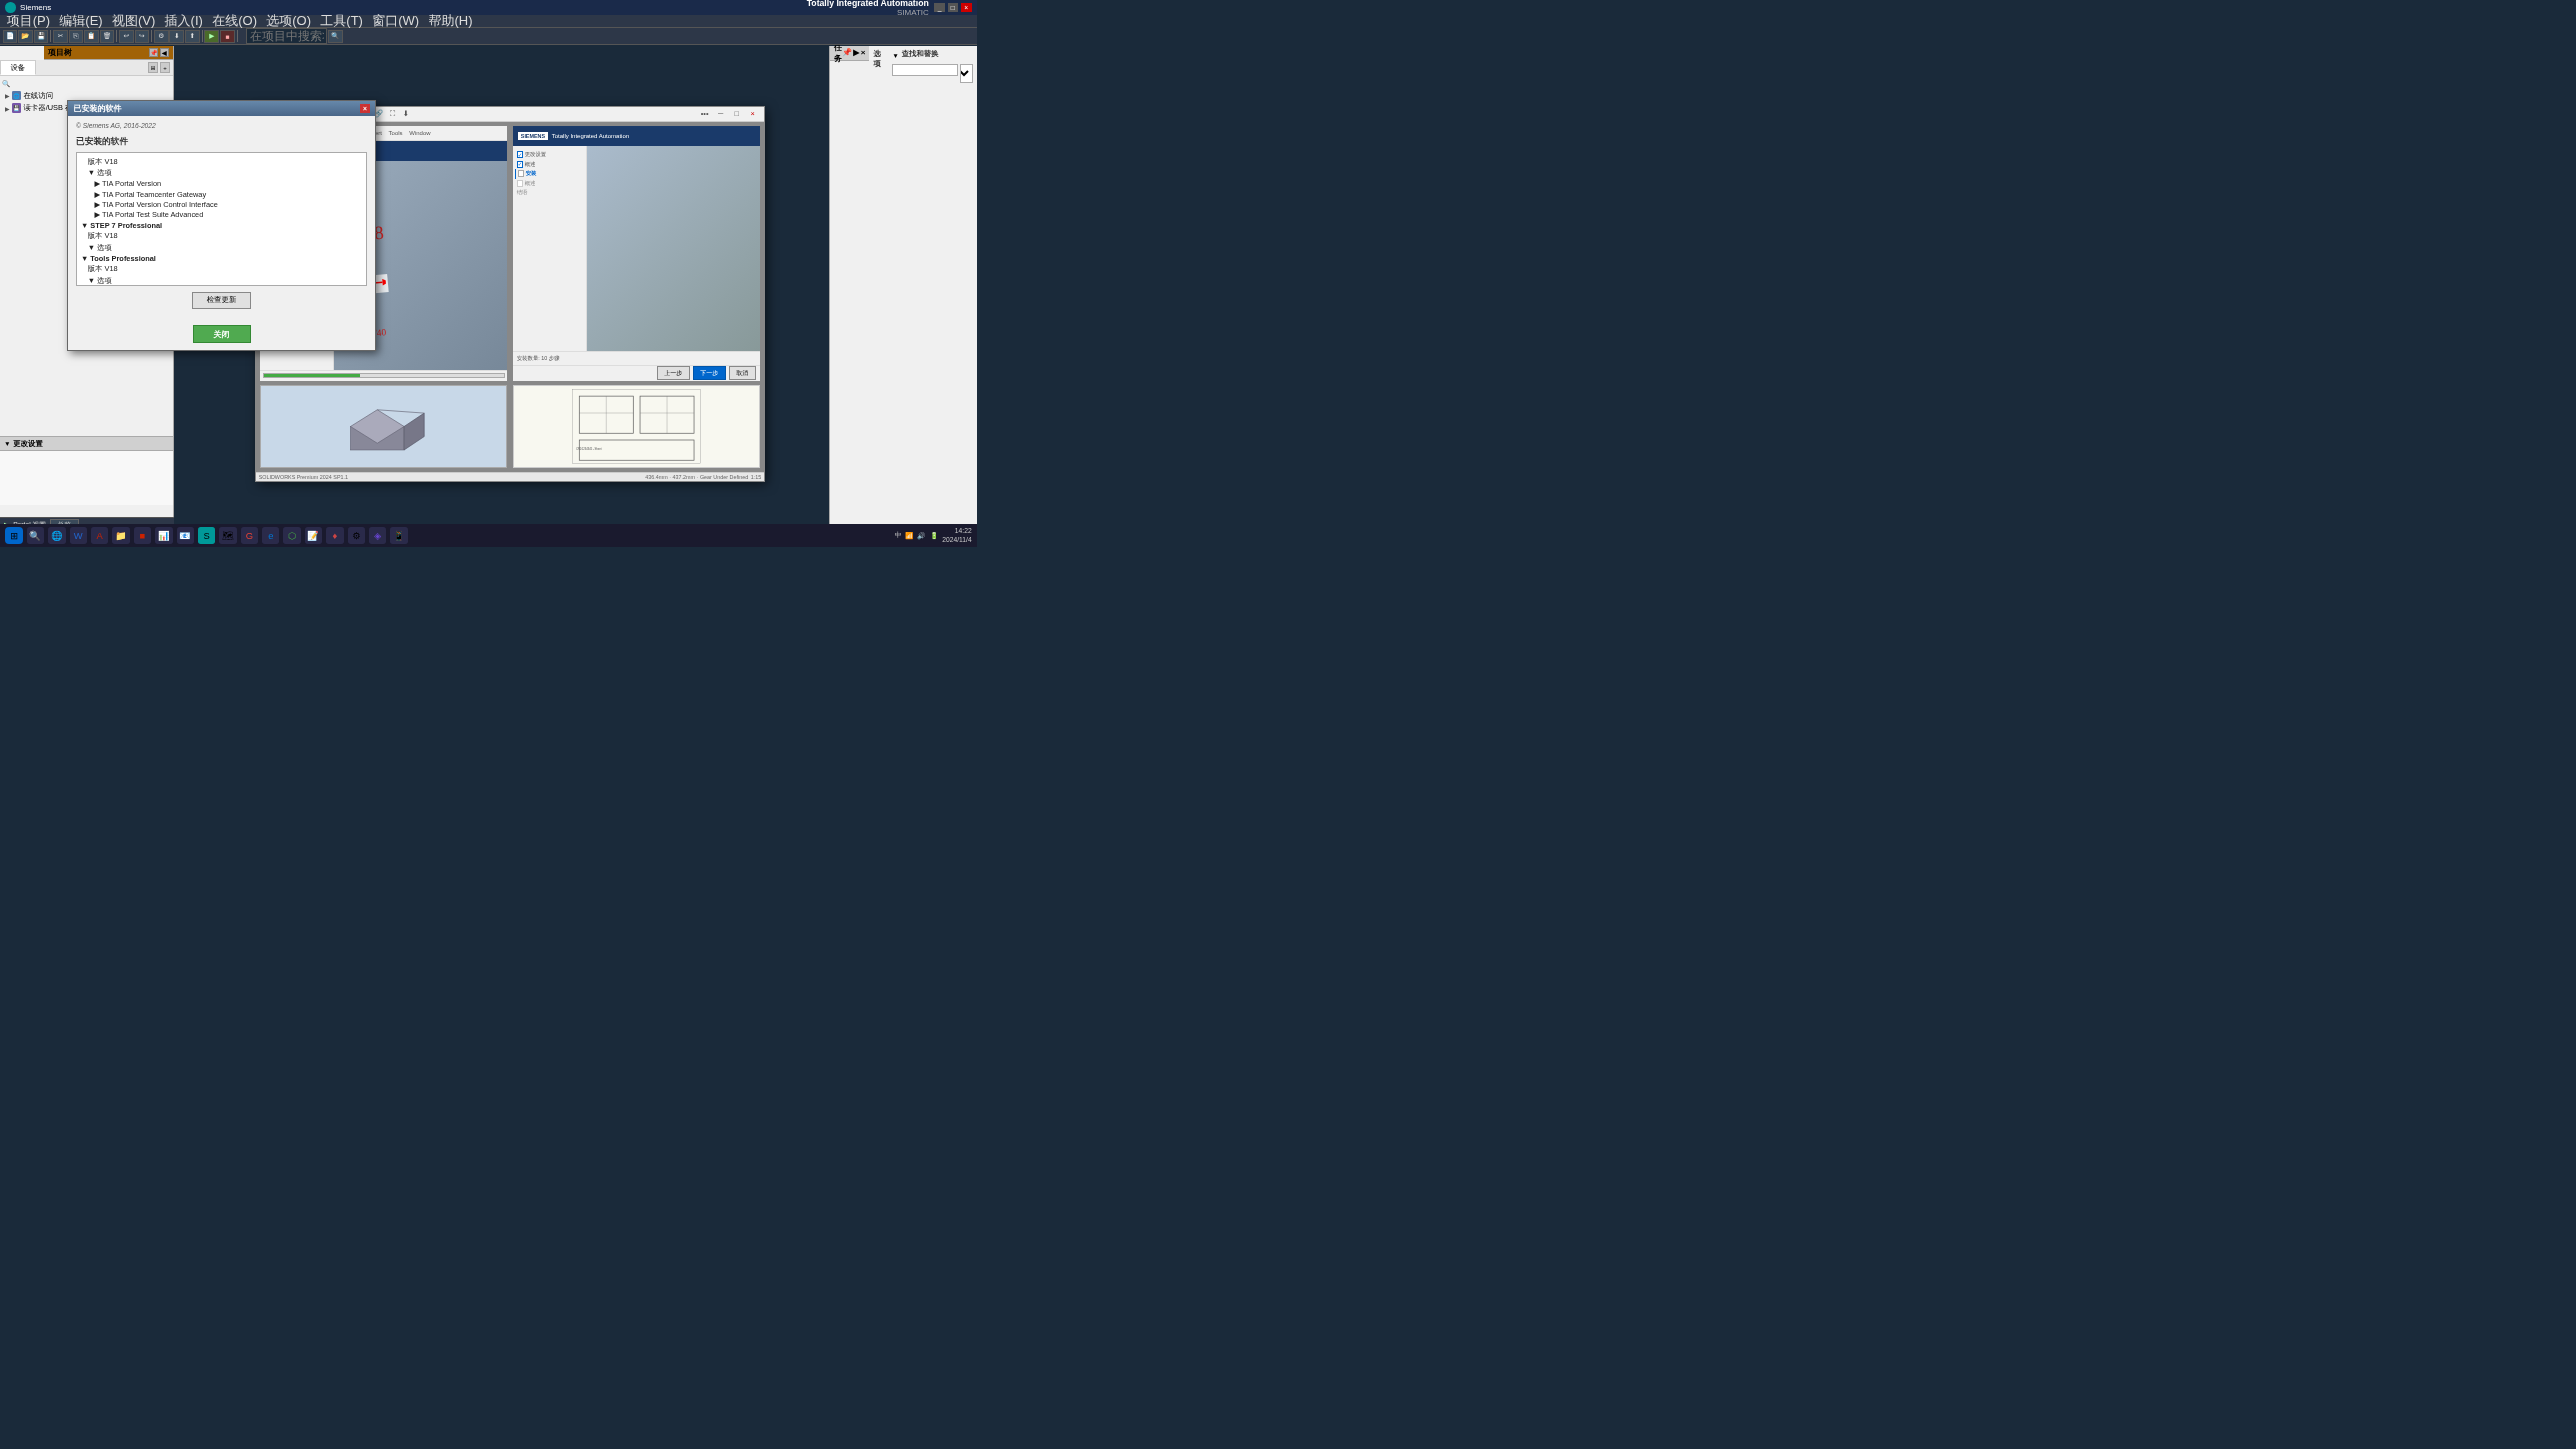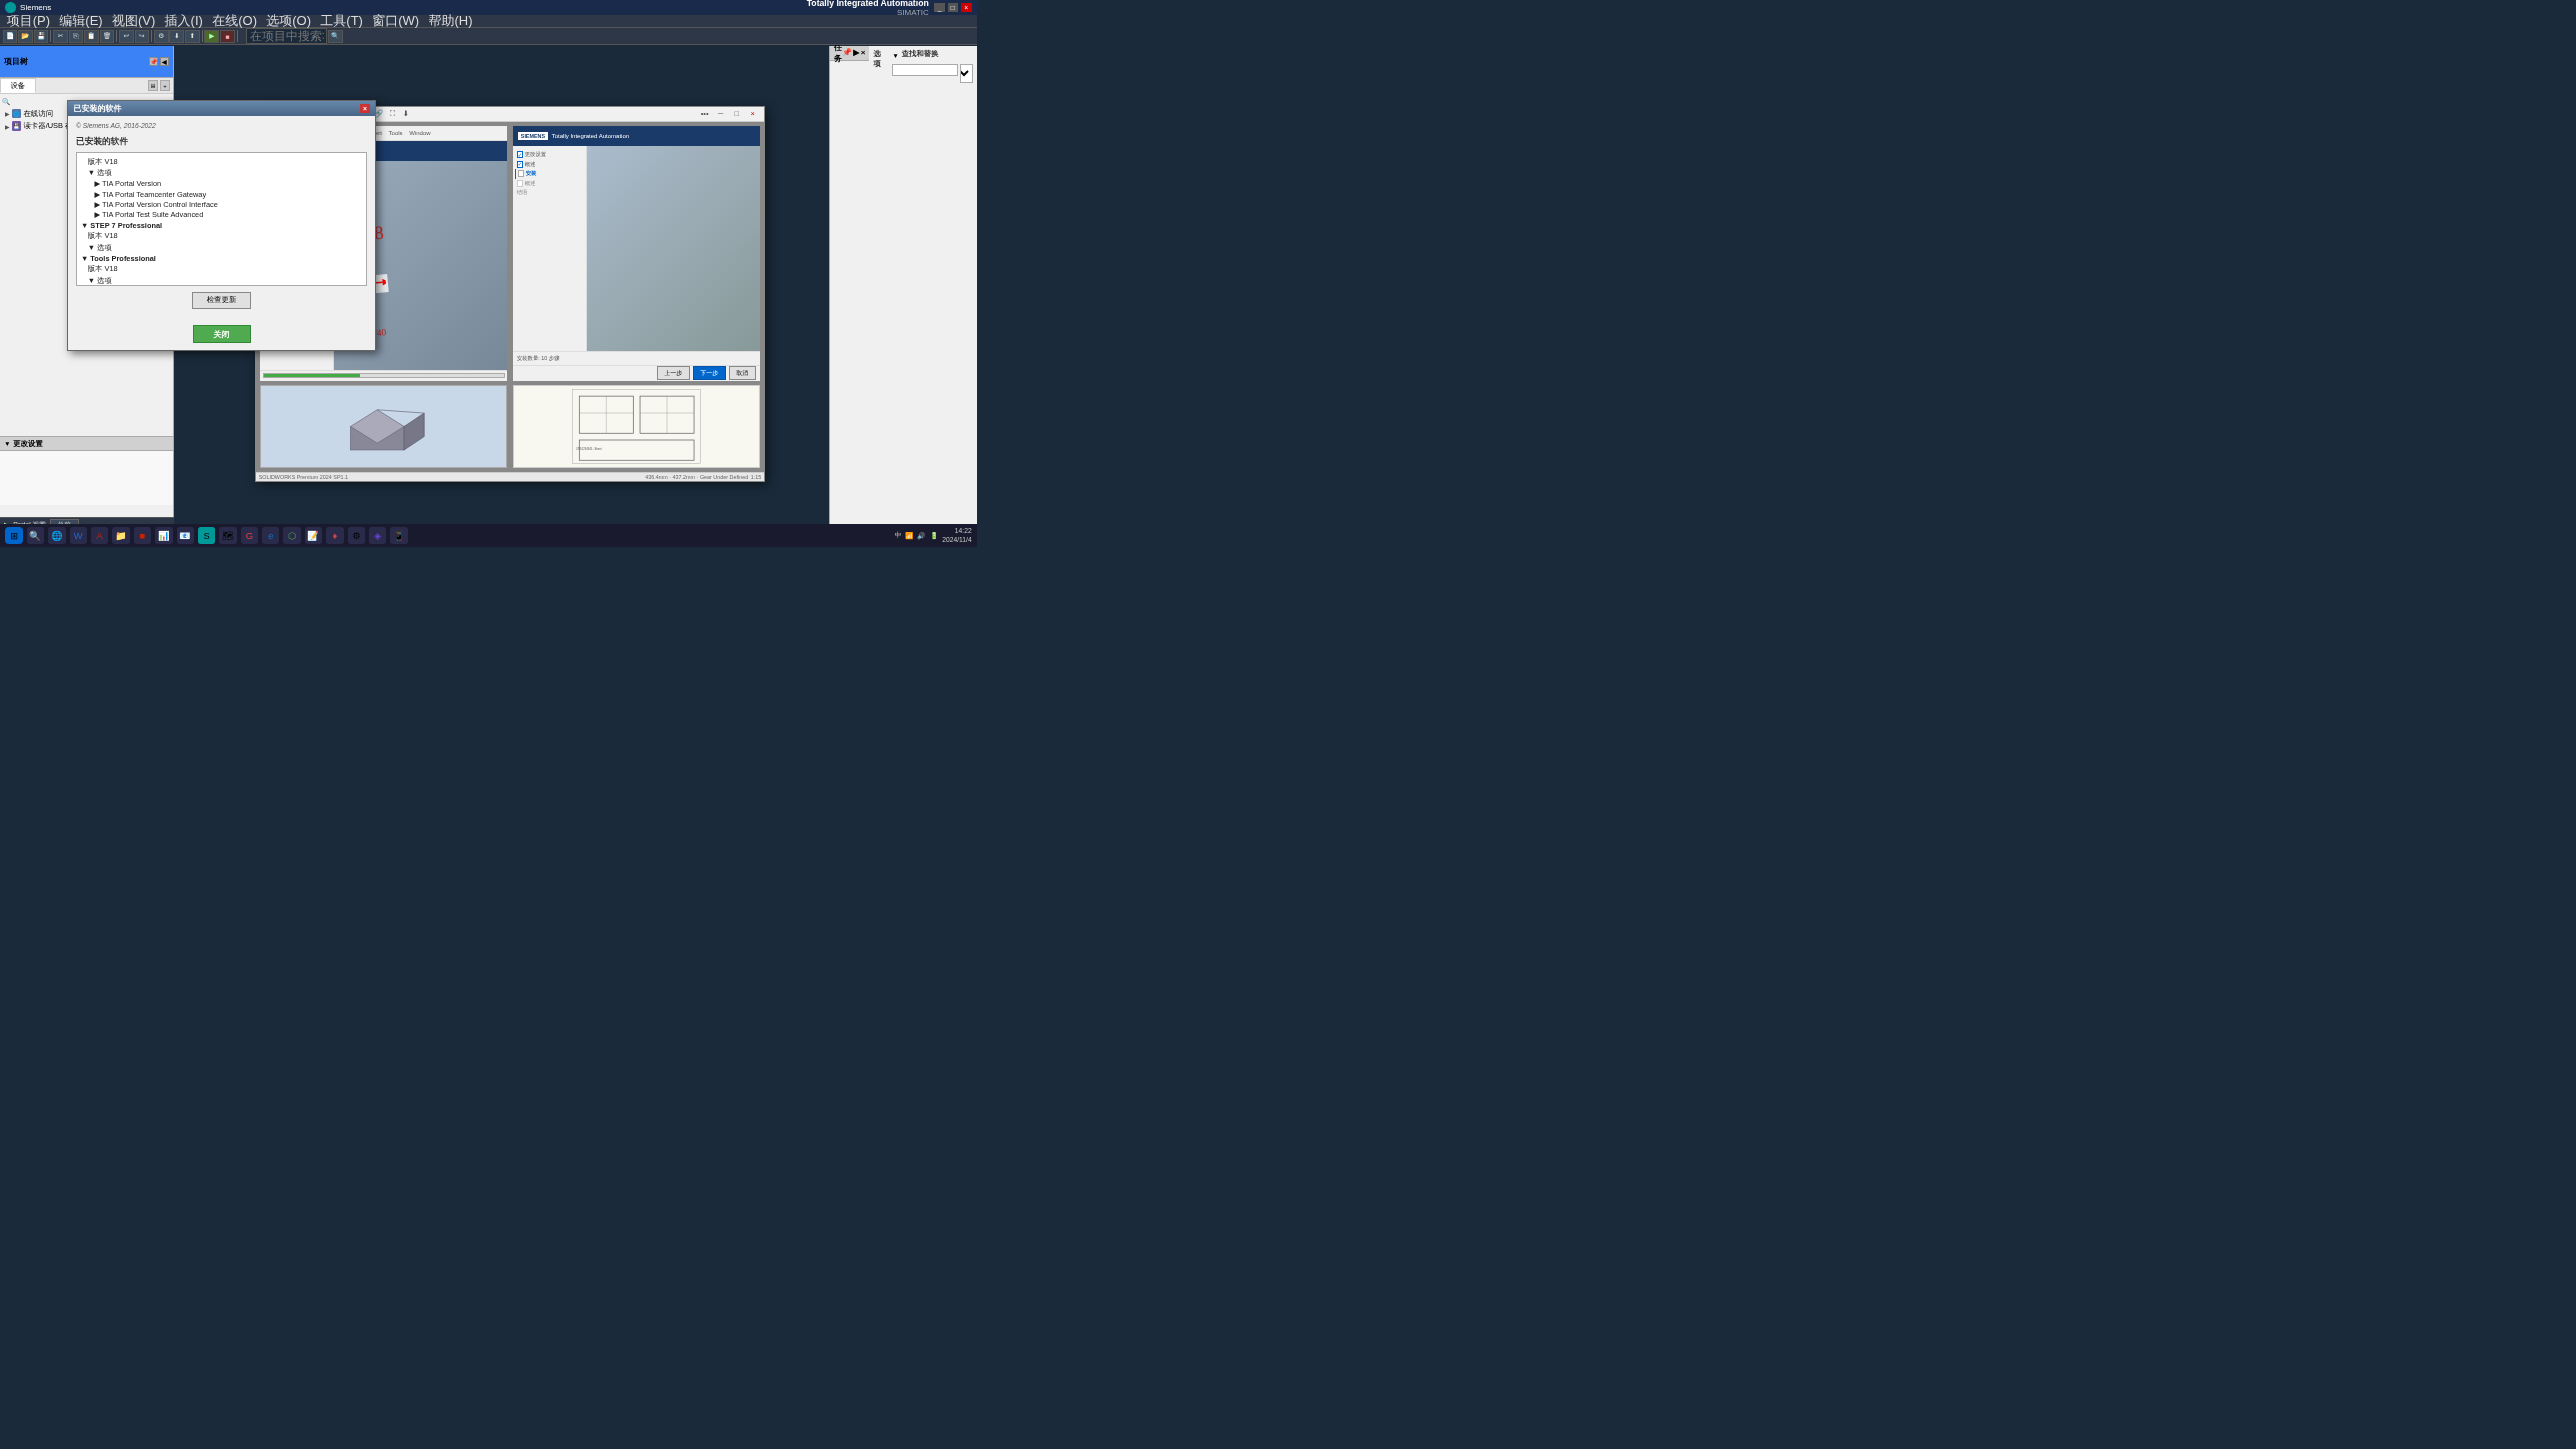--- a/index.html
+++ b/index.html
@@ -121,28 +121,29 @@
     
     #left-panel {
       width: 174px;
       background: #f0f0f0;
       border-right: 1.3px solid #aaa;
       display: flex;
       flex-direction: column;
       position: relative;
     }
     #panel-header {
-      height: 32px;
-      background: #3b82f6;
+      height: 14px;
+      background: #a16207;
       border-bottom: 0.7px solid #aaa;
       display: flex;
       align-items: center;
       padding: 0 4px;
       font-size: 8px;
       font-weight: bold;
+      margin-left: 44px;
     }
     #panel-header .panel-controls {
       margin-left: auto;
       display: flex; gap: 1.3px;
     }
     #panel-header .pctrl {
       width: 9.4px; height: 9.4px;
       background: #bbb;
       border: 0.7px solid #888;
       font-size: 6px;

